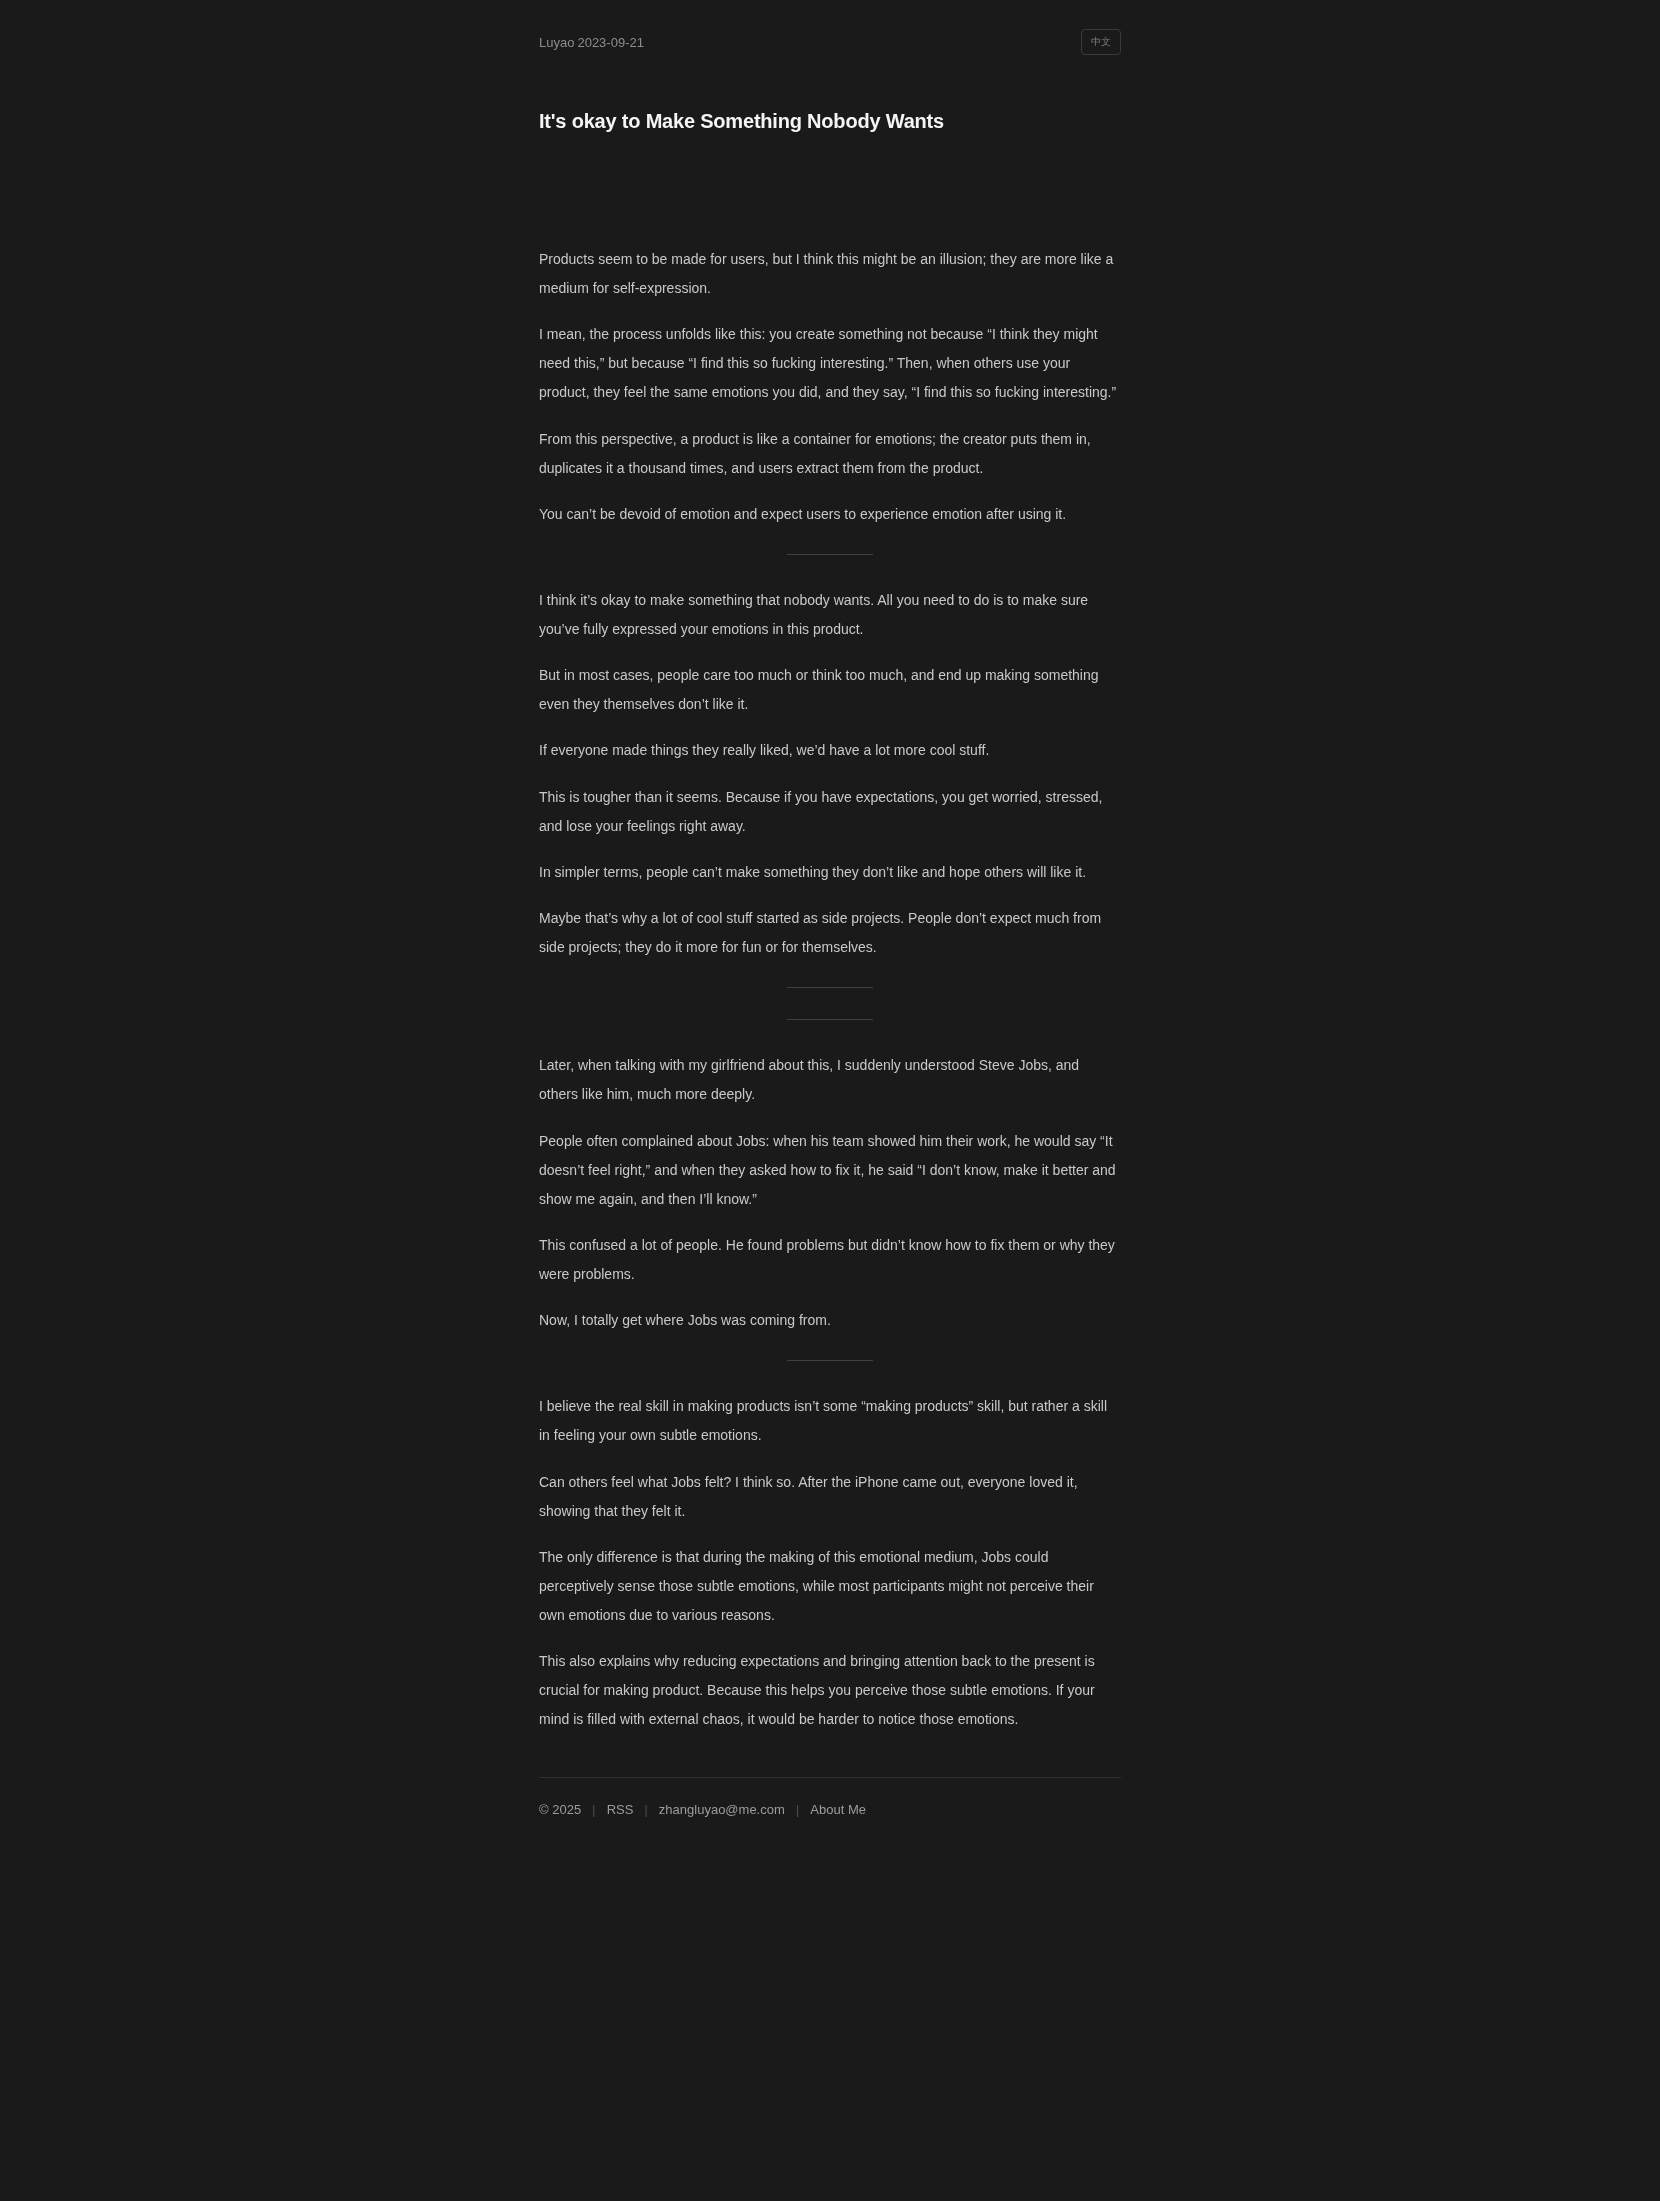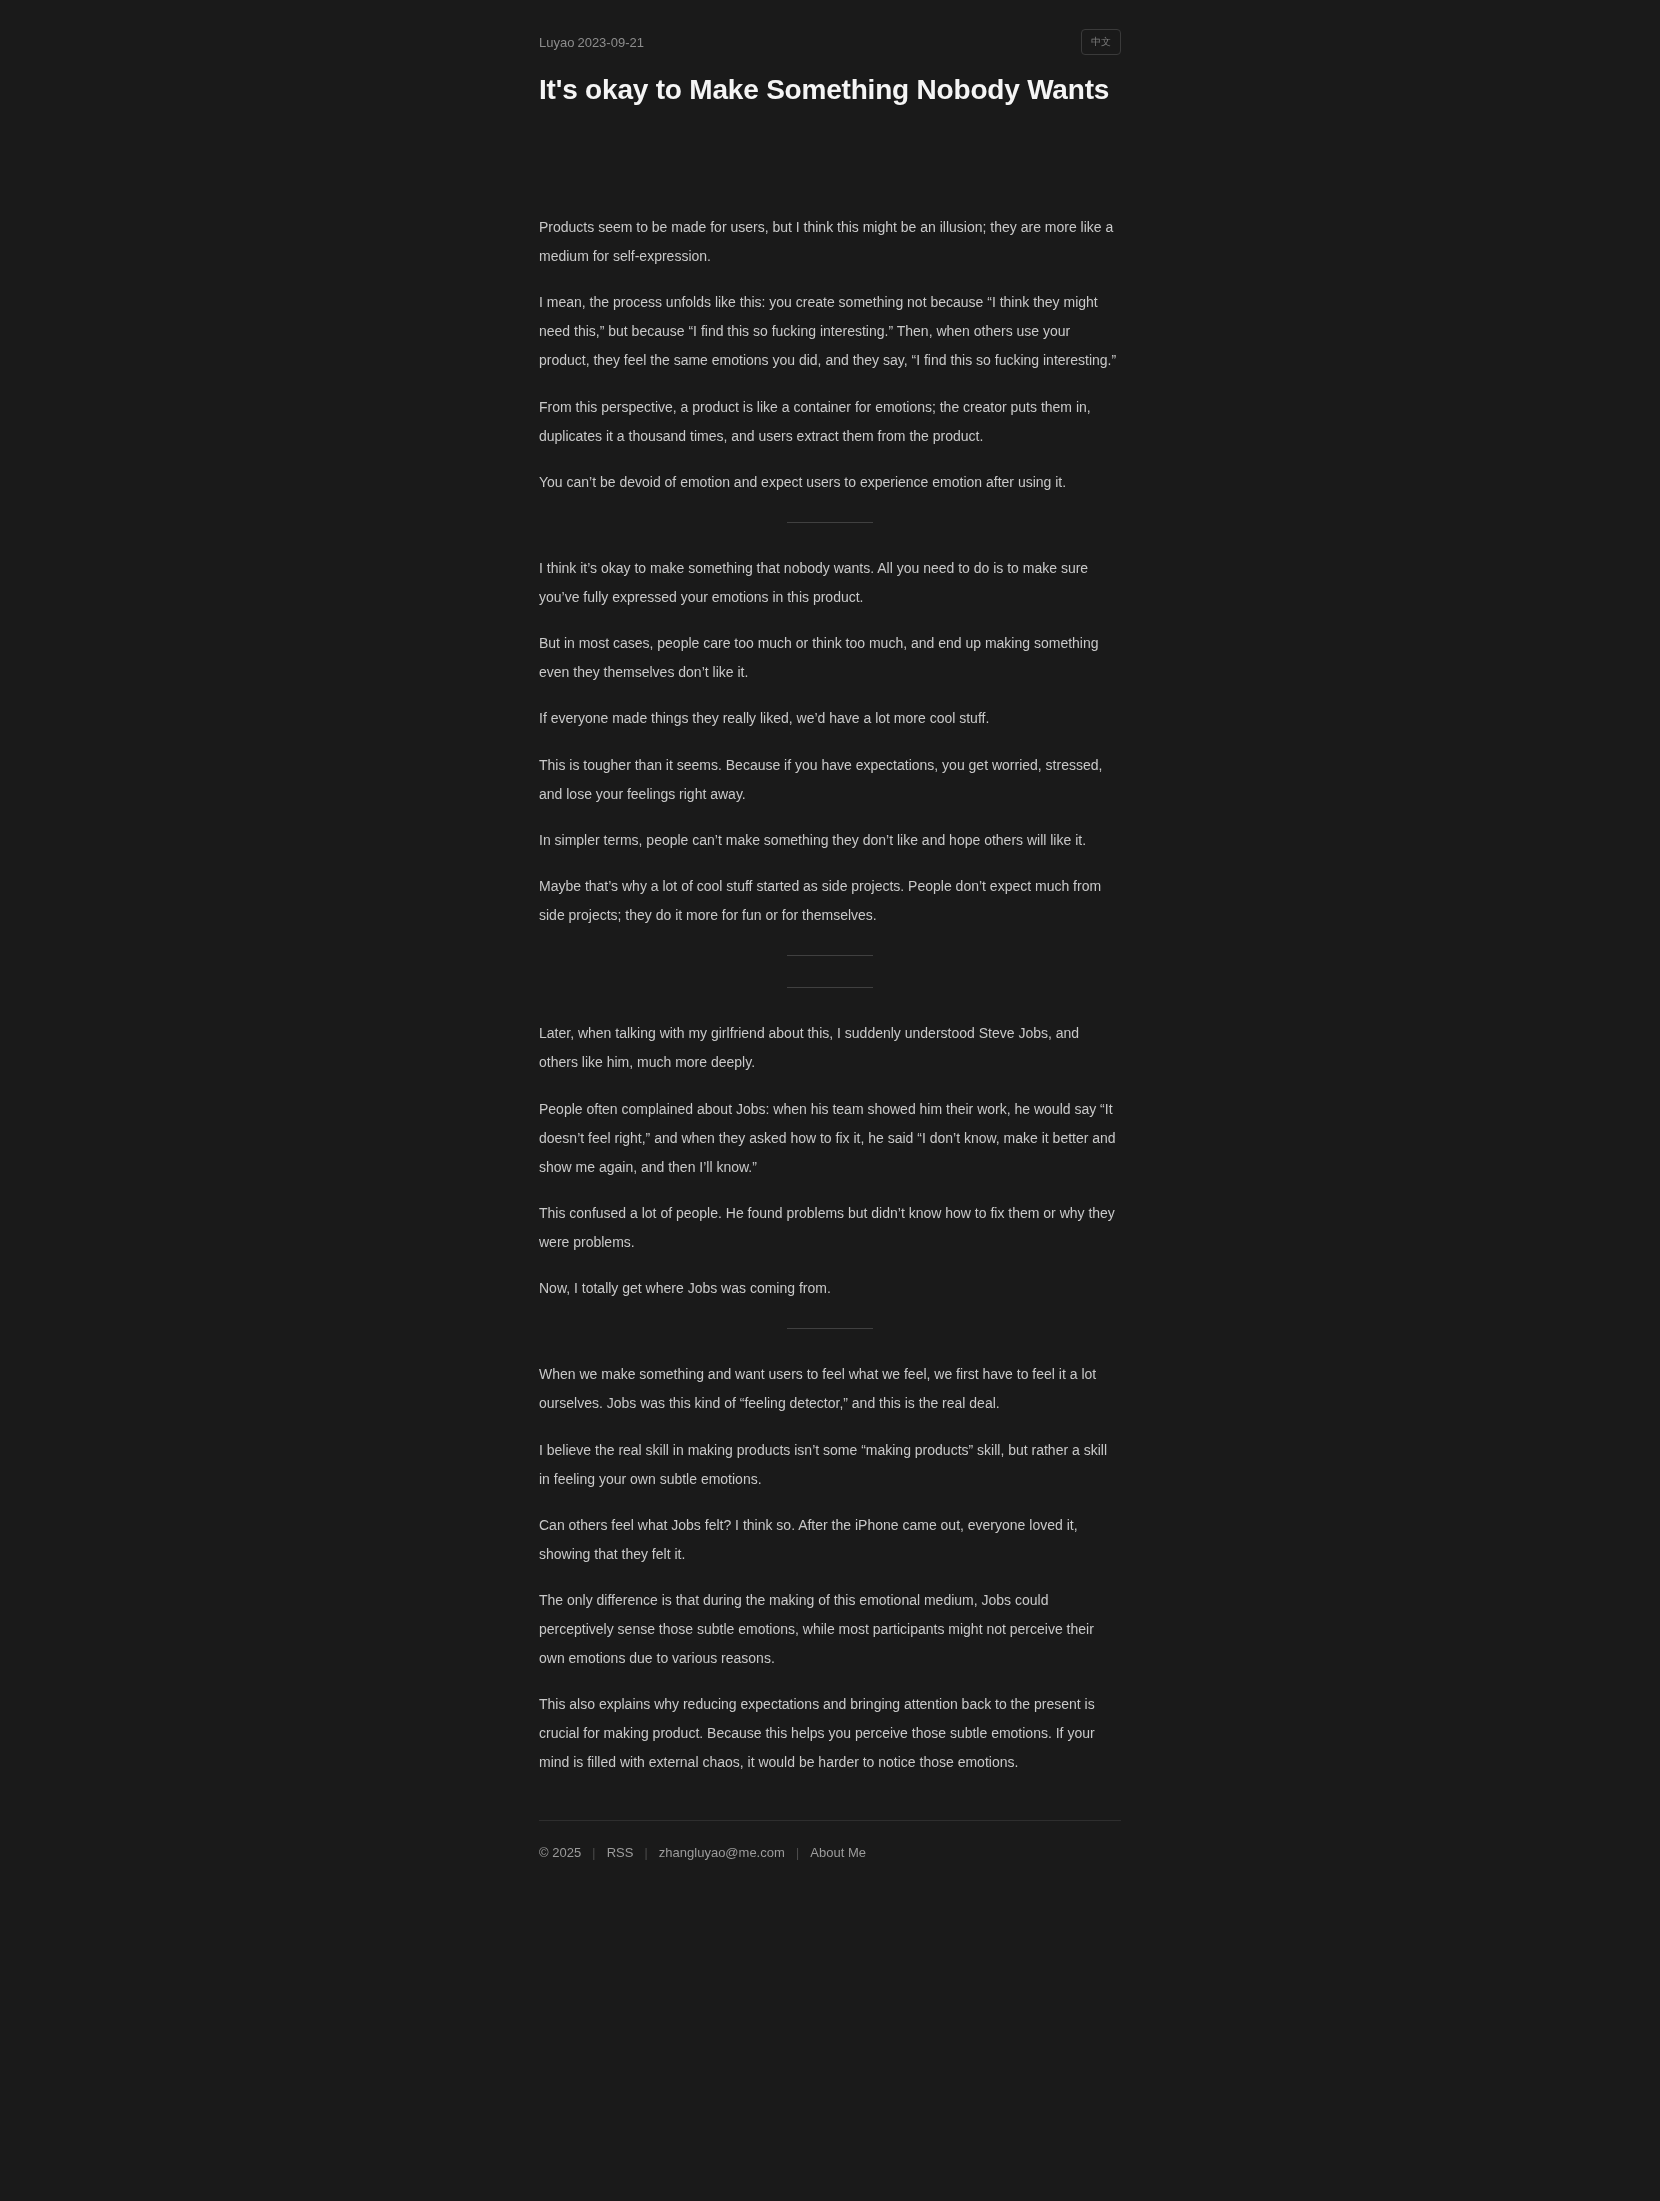--- a/index.html
+++ b/index.html
@@ -43,22 +43,22 @@
     border-radius: 4px;
     color: #7f7f7f;
     font-size: 10px;
     line-height: 1;
     padding: 7px 9px;
     cursor: pointer;
     font-family: inherit;
   }
   
   h1.post-title {
-    margin: 18px 0 0;
-    font-size: 28px;
+    margin: 50px 0 0;
+    font-size: 20px;
     line-height: 33px;
     font-weight: 700;
     color: #f5f5f5;
     letter-spacing: -0.2px;
   }
   
   article.article-body {
     margin-top: 107px;
   }
   article.article-body p {
@@ -135,21 +135,20 @@
 
       <hr class="divider">
 
       <p>Later, when talking with my girlfriend about this, I suddenly understood Steve Jobs, and others like him, much more deeply.</p>
       <p>People often complained about Jobs: when his team showed him their work, he would say “It doesn’t feel right,” and when they asked how to fix it, he said “I don’t know, make it better and show me again, and then I’ll know.”</p>
       <p>This confused a lot of people. He found problems but didn’t know how to fix them or why they were problems.</p>
       <p>Now, I totally get where Jobs was coming from.</p>
 
       <hr class="divider">
 
-      <p>When we make something and want users to feel what we feel, we first have to feel it a lot ourselves. Jobs was this kind of “feeling detector,” and this is the real deal.</p>
       <p>I believe the real skill in making products isn’t some “making products” skill, but rather a skill in feeling your own subtle emotions.</p>
       <p>Can others feel what Jobs felt? I think so. After the iPhone came out, everyone loved it, showing that they felt it.</p>
       <p>The only difference is that during the making of this emotional medium, Jobs could perceptively sense those subtle emotions, while most participants might not perceive their own emotions due to various reasons.</p>
       <p>This also explains why reducing expectations and bringing attention back to the present is crucial for making product. Because this helps you perceive those subtle emotions. If your mind is filled with external chaos, it would be harder to notice those emotions.</p>
     </article>
 
     <footer class="page-footer">
       <hr class="footer-rule">
       <div class="footer-items">
         <span>© 2025</span><span class="sep">|</span><a>RSS</a><span class="sep">|</span><a>zhangluyao@me.com</a><span class="sep">|</span><a>About Me</a>

